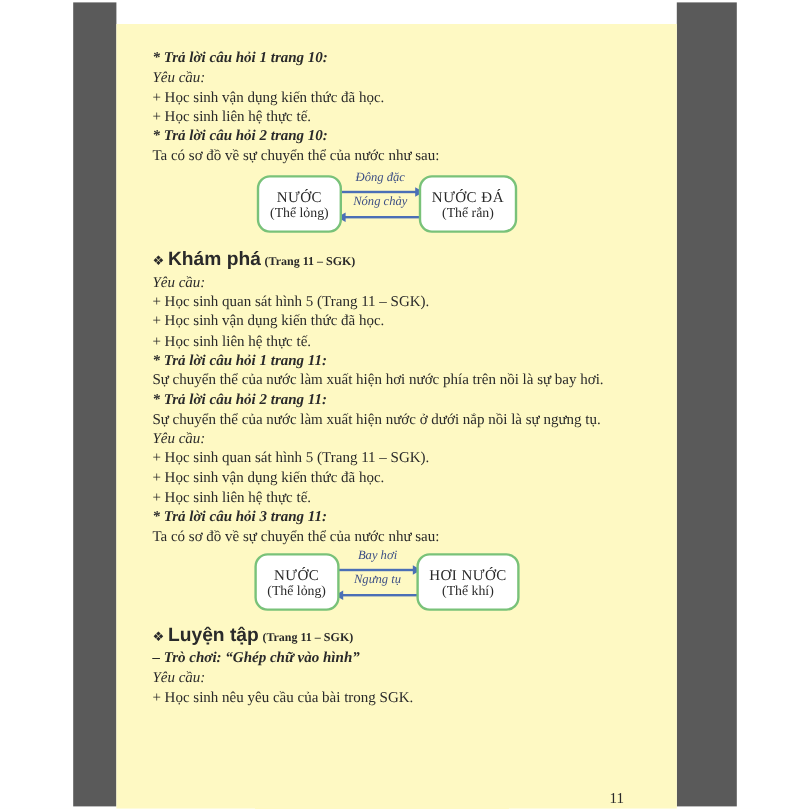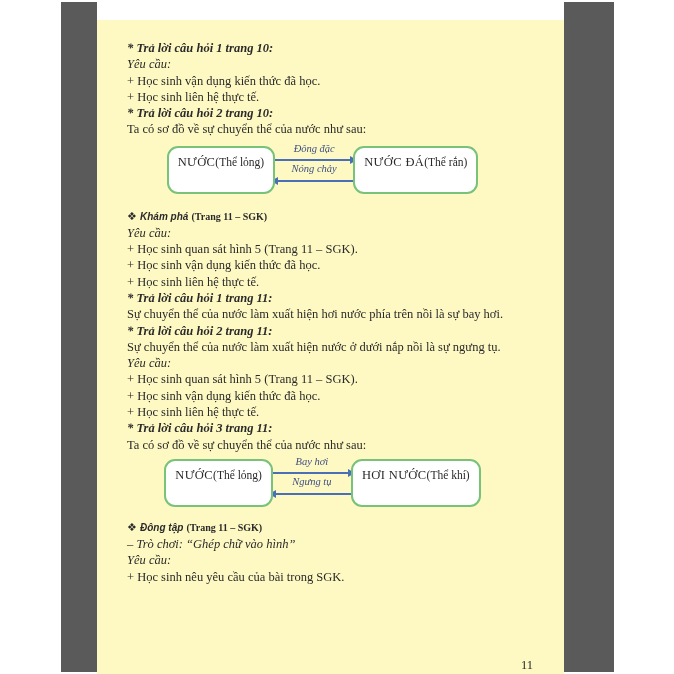--- a/index.html
+++ b/index.html
@@ -16,55 +16,55 @@
     background:#fef9c3; box-sizing:border-box; padding:14px 18px 0 30px;margin-top:20px;
   }
   .page p { margin:0; font-size:12.5px; line-height:16.3px; }
   .t-h   { font-weight:bold; font-style:italic; margin-left:13px; }
   .t-h.first { margin-top:6px; }
   .t-yc  { font-style:italic; margin-left:13px; }
   .t-para{ text-align:justify; text-indent:13px; }
 
   .sec   { line-height:17px !important; margin-top:1px !important; }
   .sec-bullet { font-size:11px; }
-  .sec-title  { font-family:"Liberation Sans", sans-serif; font-weight:bold; font-style:italic; font-size:10px; }
+  .sec-title  { font-family:"Liberation Sans", sans-serif; font-weight:bold; font-size:16px; }
   .sec-suffix { font-weight:bold; font-size:10px; }
-  .t-game { font-weight:normal; font-style:italic; margin-left:13px; }
+  .t-game { font-weight:bold; font-style:italic; margin-left:13px; }
 
   .diagram { display:flex; justify-content:center; align-items:stretch; transform:translateX(-14px); }
   .diagram.d1 { margin:8px 0 14px; }
   .diagram.d2 { margin:6px 0 12px; }
   .dbox {
     position:relative; z-index:1; background:#ffffff;
     border:2px solid #79c279; border-radius:11px;
     min-width:58px; min-height:48px; box-sizing:border-box;
-    padding:7px 9px 5px; text-align:right;
-    display:flex; flex-direction:row; justify-content:center;
+    padding:7px 9px 5px; text-align:center;
+    display:flex; flex-direction:column; justify-content:center;
   }
   .dbox-title { font-size:12.5px; letter-spacing:0.4px; line-height:14px; }
   .dbox-sub   { font-size:11.5px; line-height:14px; }
-  .darrows { position:relative; width:76px; margin:0 1px; }
+  .darrows { position:relative; width:62px; margin:0 1px; }
   .alabel {
     position:absolute; left:0; width:100%; text-align:center;
     font-style:italic; font-size:10.5px; color:#3d4f85; white-space:nowrap;
   }
   .alabel.top    { top:-3px; }
   .alabel.bottom { top:17px; }
   .arrow { position:absolute; left:-3px; right:-3px; height:0; border-top:2px solid #4b6fb6; }
   .arrow.right { top:13px; }
   .arrow.left  { top:34px; }
   .arrow.right::after {
     content:""; position:absolute; right:-2px; top:-5px;
     border-left:7px solid #4b6fb6; border-top:4px solid transparent; border-bottom:4px solid transparent;
   }
   .arrow.left::after {
     content:""; position:absolute; left:-2px; top:-5px;
     border-right:7px solid #4b6fb6; border-top:4px solid transparent; border-bottom:4px solid transparent;
   }
-  .pagenum { position:absolute; right:31px; bottom:21px; font-size:12.5px; color:#2a2a2a;text-align:right; }
+  .pagenum { position:absolute; right:44px; bottom:21px; font-size:12.5px; color:#2a2a2a;text-align:right; }
 </style>
 </head>
 <body>
 
 <div class="canvas">
   <div class="side-bar left"></div>
   <div class="side-bar right"></div>
 
   <div class="page">
 
@@ -126,21 +126,21 @@
         <div class="arrow left"></div>
       </div>
       <div class="dbox">
         <div class="dbox-title">HƠI NƯỚC</div>
         <div class="dbox-sub">(Thể khí)</div>
       </div>
     </div>
 
     <p class="sec">
       <span class="sec-bullet">❖</span>
-      <span class="sec-title">Đông tập</span>
+      <span class="sec-title">Luyện tập</span>
       <span class="sec-suffix">(Trang 11 – SGK)</span>
     </p>
     <p class="t-game">– Trò chơi: “Ghép chữ vào hình”</p>
     <p class="t-yc">Yêu cầu:</p>
     <p class="t-item">+ Học sinh nêu yêu cầu của bài trong SGK.</p>
 
     <div class="pagenum">11</div>
   </div>
 </div>
 

